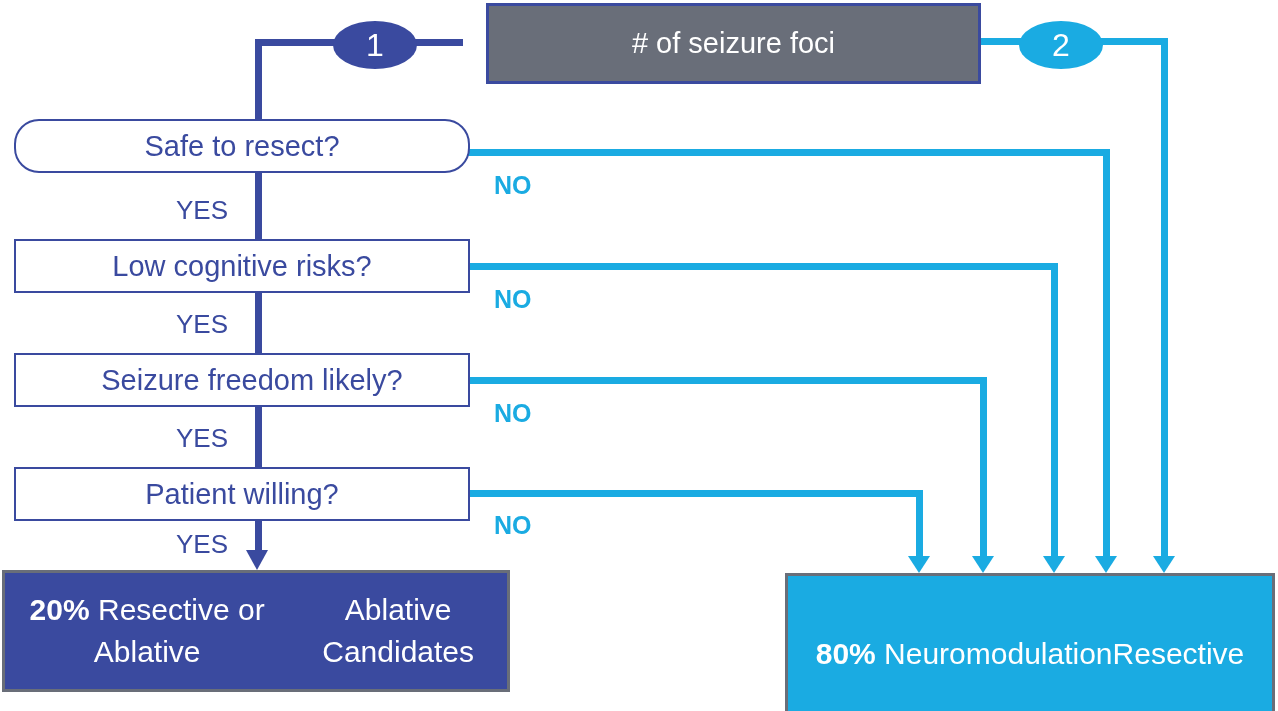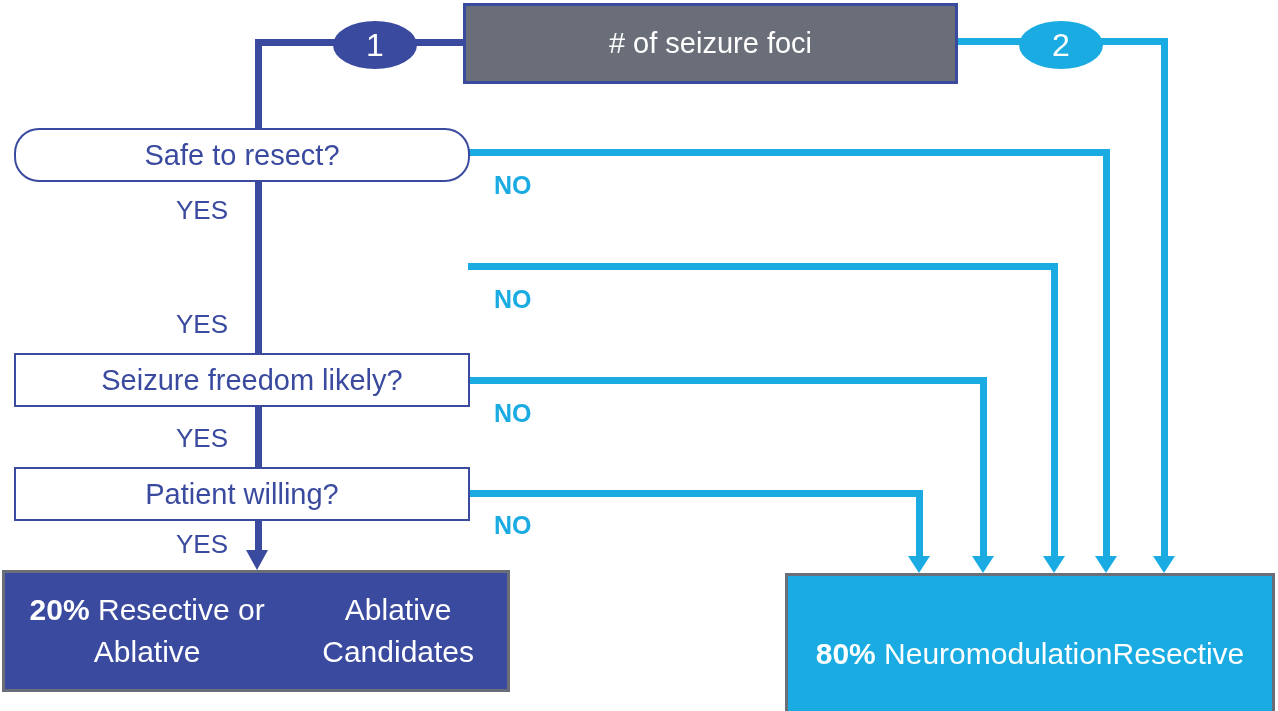--- a/index.html
+++ b/index.html
@@ -16,36 +16,36 @@
   .hline,.vline{position:absolute;}
   .hline{height:7px;}
   .vline{width:7px;}
   .blue-line{background:var(--blue);}
   .cyan-line{background:var(--cyan);}
   .arrow-down{position:absolute;width:0;height:0;border-left:11px solid transparent;border-right:11px solid transparent;}
   .arrow-down.blue{border-top:20px solid var(--blue);}
   .arrow-down.cyan{border-top:17px solid var(--cyan);}
   
   .title-box{
-    position:absolute;left:463px;top:3px;width:495px;height:81px;
+    position:absolute;left:486px;top:3px;width:495px;height:81px;
     background:var(--gray);border:3px solid var(--blue);box-sizing:border-box;
     color:#fff;font-size:29px;display:flex;align-items:center;justify-content:center;
   }
   .oval{
     position:absolute;width:84px;height:48px;border-radius:50%;
     color:#fff;font-size:32px;display:flex;align-items:center;justify-content:center;
   }
   .oval-1{left:333px;top:21px;background:var(--blue);}
   .oval-2{left:1019px;top:21px;background:var(--cyan);}
   .qbox{
     position:absolute;left:14px;width:456px;height:54px;
     background:#fff;border:2px solid var(--blue);box-sizing:border-box;
     color:var(--blue);font-size:29px;display:flex;align-items:center;justify-content:center;
   }
-  .qbox.q1{top:128px;border-radius:25px;} .qbox.q2{top:239px;} .qbox.q3{top:353px;padding-left:20px;} .qbox.q4{top:467px;}
+  .qbox.q1{top:119px;border-radius:25px;} .qbox.q2{top:239px;} .qbox.q3{top:353px;padding-left:20px;} .qbox.q4{top:467px;}
   .yes-label{
     position:absolute;left:148px;width:80px;text-align:right;
     color:var(--blue);font-size:26px;
   }
   .yes-1{top:195px;} .yes-2{top:309px;} .yes-3{top:423px;} .yes-4{top:529px;}
   .no-label{
     position:absolute;left:494px;color:var(--cyan);font-size:25px;font-weight:bold;
   }
   .no-1{top:171px;} .no-2{top:285px;} .no-3{top:399px;} .no-4{top:511px;}
   .result-box{
@@ -93,20 +93,23 @@
   <div class="oval oval-1">
     <span>1</span>
   </div>
   <div class="oval oval-2">
     <span>2</span>
   </div>
 
   <div class="qbox q1">
     <span>Safe to resect?</span>
   </div>
+  <div class="qbox q2">
+    <span>Low cognitive risks?</span>
+  </div>
   <div class="qbox q3">
     <span>Seizure freedom likely?</span>
   </div>
   <div class="qbox q4">
     <span>Patient willing?</span>
   </div>
 
   <div class="yes-label yes-1">YES</div>
   <div class="yes-label yes-2">YES</div>
   <div class="yes-label yes-3">YES</div>

